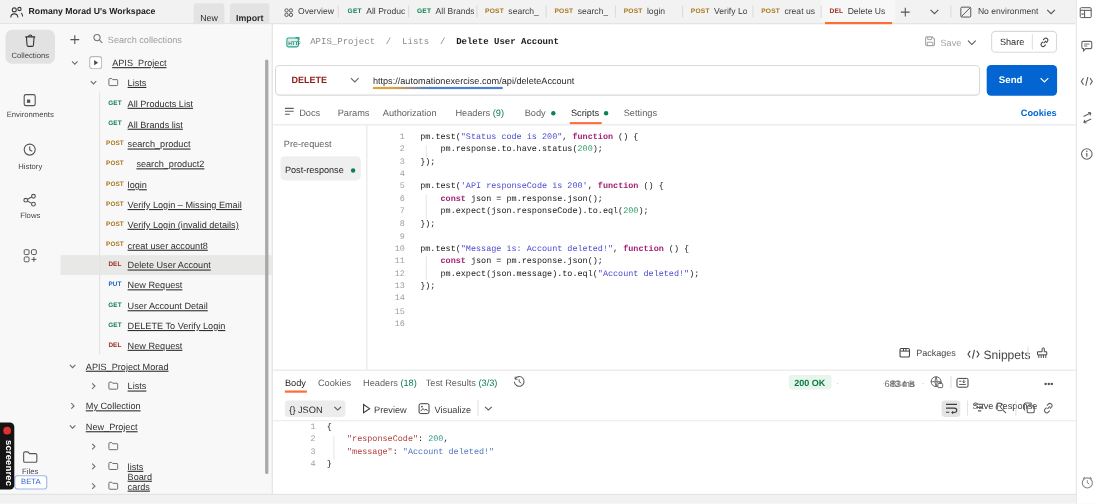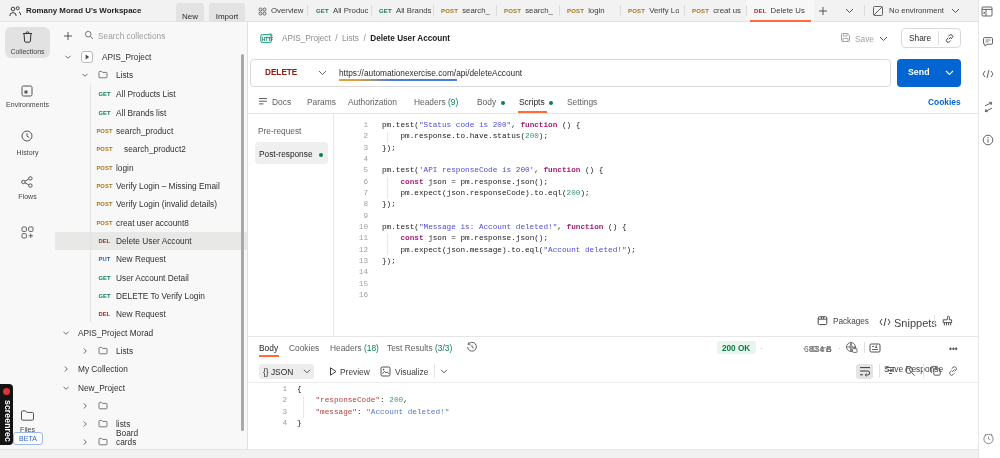--- a/index.html
+++ b/index.html
@@ -20,24 +20,24 @@
 .m-put { color:#1665c0; }
 .tabsep { top:5px; width:1px; height:11px; background:#dcdcdc; }
 #activeline { left:750px; top:20px; width:61px; height:2px; background:#ff6c37; }
 
 #lrail { left:0; top:22px; width:55px; height:427px; background:#f8f8f8; }
 .raillbl { font-size:7px; color:#444; margin-top:2px; }
 #colltile { left:5px; top:27px; width:45px; height:31px; background:#e2e2e2; border-radius:6px; }
 
 #tree { left:55px; top:22px; width:192px; height:427px; background:#f8f8f8; }
 #sidebar-sep { left:247px; top:22px; width:1px; height:427px; background:#e0e0e0; }
-.tlabel { font-size:8.3px; color:#303030; white-space:nowrap; }
+.tlabel { font-size:8.3px; color:#303030; white-space:nowrap;text-decoration:underline; }
 #selrow { left:0px; top:210px; width:192px; height:18px; background:#e8e8e7; }
 .guide { position:absolute; width:1px; background:#e3e3e3; }
-.crumb { font-size:8.2px; color:#8a8a8a; }
+.crumb { font-size:8.2px; color:#8a8a8a;font-family:Liberation Mono, monospace; }
 #urlbox { left:250px; top:59px; width:641px; height:28px; border:1px solid #d9d9d9; border-radius:4px; background:#fff; }
 #send { left:897px; top:59px; width:64px; height:28px; background:#0265d2; border-radius:4px; color:#fff; font-size:8.8px; font-weight:bold; }
 .rtab { font-size:8.4px; color:#5f5f5f; white-space:nowrap; }
 .green { color:#0d8050; }
 .gdot { display:inline-block; width:4px; height:4px; border-radius:50%; background:#0d8050; }
 
 .code { font-family:"Liberation Mono", monospace; font-size:7.7px; line-height:11.33px; white-space:pre; }
 .lnum { font-family:"Liberation Mono", monospace; font-size:7.7px; line-height:11.33px; color:#a0a0a0; text-align:right; white-space:pre; }
 .str { color:#4d4dd0; }
 .kw { color:#a31e74; font-weight:bold; }
@@ -50,21 +50,21 @@
 
 #rrail { left:978px; top:0; width:22px; height:458px; background:#fff; border-left:1px solid #e6e6e6; }
 </style>
 </head>
 <body>
 
 <div id="header" class="abs"></div>
 <div class="abs" style="left:746px; top:0; width:68px; height:20px; background:#f7f7f7;"></div>
 <div class="abs" id="wstitle">Romany Morad U's Workspace</div>
 <div class="abs chip" style="left:176px; width:28px;">New</div>
-<div class="abs chip" style="left:209px; width:36px;">Import</div>
+<div class="abs chip" style="left:209px; width:36px;font-weight:bold;">Import</div>
 
 <div class="abs tabtxt" style="left:271px;">Overview</div>
 <div class="abs tabtxt" style="left:316px;"><span class="mth m-get">GET</span>All Produc</div>
 <div class="abs tabtxt" style="left:379px;"><span class="mth m-get">GET</span>All Brands</div>
 <div class="abs tabtxt" style="left:441px;"><span class="mth m-post">POST</span>search_</div>
 <div class="abs tabtxt" style="left:504px;"><span class="mth m-post">POST</span>search_</div>
 <div class="abs tabtxt" style="left:567px;"><span class="mth m-post">POST</span>login</div>
 <div class="abs tabtxt" style="left:628px;"><span class="mth m-post">POST</span>Verify Lo</div>
 <div class="abs tabtxt" style="left:692px;"><span class="mth m-post">POST</span>creat us</div>
 <div class="abs tabtxt" style="left:754px;"><span class="mth m-del">DEL</span>Delete Us</div>

